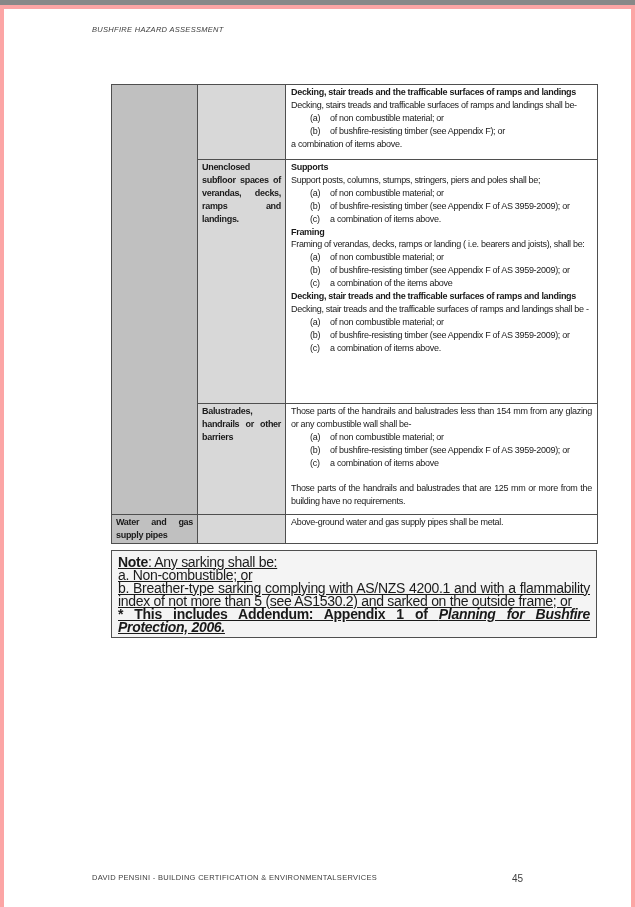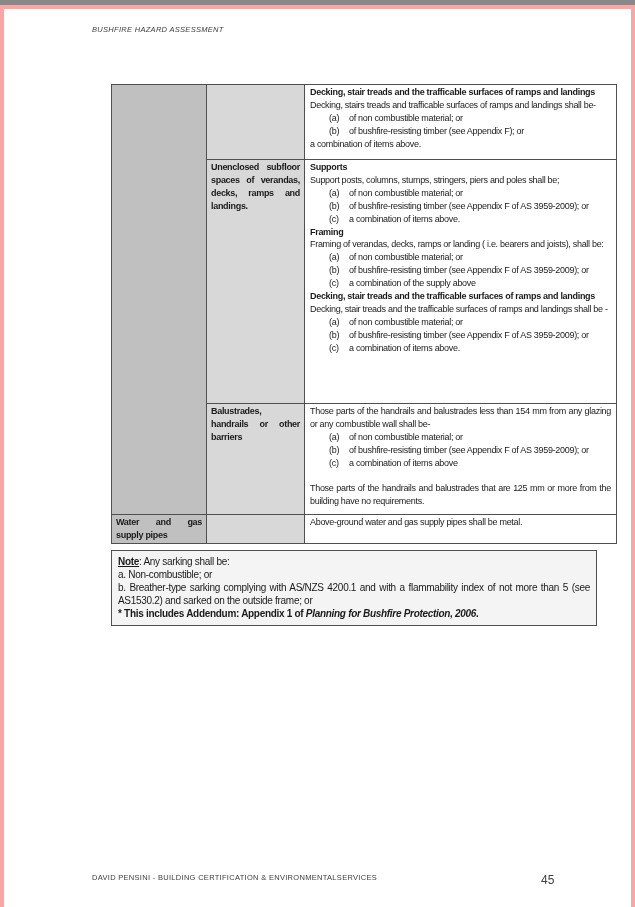--- a/index.html
+++ b/index.html
@@ -22,45 +22,46 @@
   }
   .hdr-line2 {
     display:flex; justify-content:space-between;
     border-bottom:1px solid #4a4a4a; padding-bottom:2px;
   }
   .ftr-author {
     position:absolute; left:88px; top:864px;
     font-size:7.5px; color:#3c3c3c; letter-spacing:.3px;
   }
   .ftr-page {
-    position:absolute; left:537px; top:864px;
-    font-size:12px; color:#3c3c3c;
+    position:absolute; left:508px; top:864px;
+    font-size:10px; color:#3c3c3c;
   }
   
   .tbl {
     position:absolute; left:107px; top:75px; width:486px;
     border-collapse:collapse; table-layout:fixed;
     font-size:9px; line-height:12.9px; letter-spacing:-.3px;
   }
   .tbl td { border:1px solid #4f4f4f; vertical-align:top; }
-  .c1 { width:95px;  background:#c0c0c0; font-weight:bold; text-align:justify; padding:1px 4px; }
-  .c2 { width:98px;  background:#d8d8d8; font-weight:bold; text-align:justify; padding:1px 4px; }
+  .c1 { width:86px;  background:#c0c0c0; font-weight:bold; text-align:justify; padding:1px 4px; }
+  .c2 { width:88px;  background:#d8d8d8; font-weight:bold; text-align:justify; padding:1px 4px; }
   .c3 { width:312px; background:#ffffff; text-align:justify; padding:1px 5px 2px 5px; }
   .h { font-weight:bold; }
   .para { text-align:justify; }
   .item { position:relative; padding-left:39px; text-align:justify; }
   .item .m { position:absolute; left:19px; }
   .spacer { height:12.9px; }
   
   .note {
     position:absolute; left:107px; top:541px; width:486px;
     border:1px solid #4f4f4f; background:#f4f4f4;
     padding:5px 6px 4px 6px;
-    font-size:10px; line-height:12.9px; letter-spacing:-.3px;
+    font-size:14px; line-height:12.9px; letter-spacing:-.3px;
     text-align:justify;
+    text-decoration:underline;
   }
   .u { text-decoration:underline; }
   .i { font-style:italic; }
 </style>
 </head>
 <body>
 
 <div class="page">
 
   <div class="hdr">
@@ -112,21 +113,21 @@
         <div class="item">
           <span class="m">(a)</span>
           <span>of non combustible material; or</span>
         </div>
         <div class="item">
           <span class="m">(b)</span>
           <span>of bushfire-resisting timber  (see Appendix F of AS 3959-2009); or</span>
         </div>
         <div class="item">
           <span class="m">(c)</span>
-          <span>a combination of the supply above</span>
+          <span>a combination of the items above</span>
         </div>
 
         <div class="h">Decking, stair treads and the trafficable surfaces of ramps and landings</div>
         <div class="para">Decking, stair treads and the trafficable surfaces of ramps and landings shall be -</div>
         <div class="item">
           <span class="m">(a)</span>
           <span>of non combustible material; or</span>
         </div>
         <div class="item">
           <span class="m">(b)</span>

